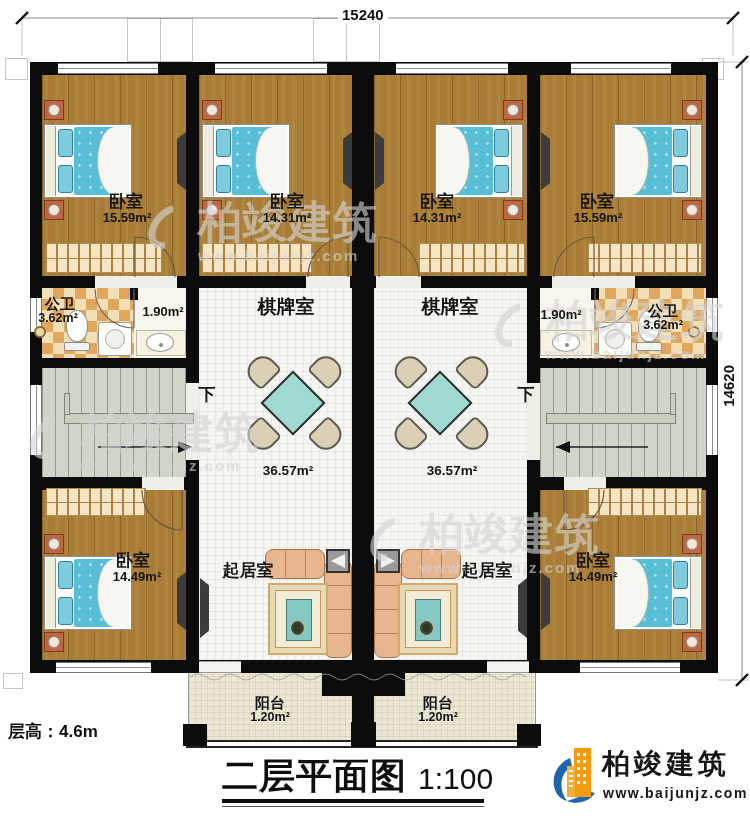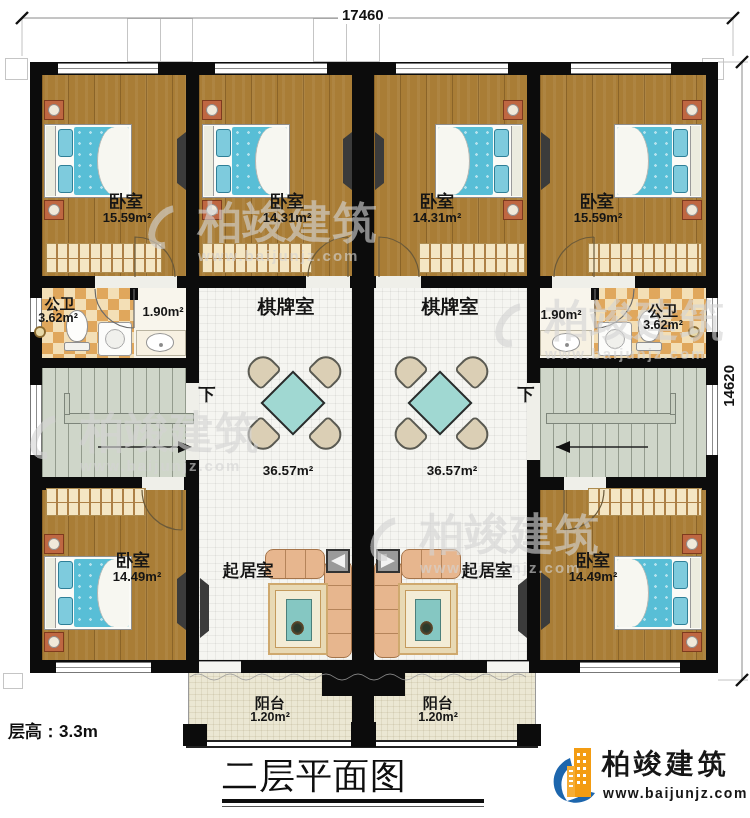--- a/index.html
+++ b/index.html
@@ -74,21 +74,21 @@
        background-image:linear-gradient(#c5c5c5,#c5c5c5);background-size:1px 100%;background-repeat:no-repeat;background-position:50% 0;}
   .cornerbox{position:absolute;border:1px solid #c5c5c5;background:#fff;box-sizing:border-box;}
   .dim{position:absolute;font-weight:bold;background:#fff;padding:0 4px;line-height:1.1;white-space:nowrap;}
   .dimv{position:absolute;font-weight:bold;background:#fff;writing-mode:vertical-rl;transform:rotate(180deg);padding:3px 0;line-height:1.1;}
   .wm{position:absolute;color:#d4d4d4;opacity:.62;pointer-events:none;z-index:40;}
   .wm .cn{font-size:44px;font-weight:bold;letter-spacing:1px;line-height:1;}
   .wm .url{font-size:15px;font-weight:bold;letter-spacing:2px;margin-top:3px;}
   .wm .mark{position:absolute;left:-46px;top:2px;width:34px;height:50px;border:7px solid #d4d4d4;border-right-color:transparent;
        border-top-color:transparent;border-radius:50%;transform:rotate(40deg);box-sizing:border-box;}
   svg.overlay{position:absolute;left:0;top:0;z-index:30;pointer-events:none;}
-  .title-cn{position:absolute;font-size:36px;font-weight:normal;letter-spacing:1px;line-height:1.2;color:#0e0e0e;}
+  .title-cn{position:absolute;font-size:36px;font-weight:bold;letter-spacing:1px;line-height:1.2;color:#0e0e0e;}
   .title-scale{position:absolute;font-size:30px;font-weight:500;color:#0e0e0e;line-height:1.1;}
   .uline{position:absolute;background:#0e0e0e;}
   .info{position:absolute;font-size:17px;font-weight:bold;color:#0e0e0e;white-space:nowrap;}
   .logo-name{position:absolute;font-size:28px;font-weight:bold;letter-spacing:4px;color:#161616;line-height:1;}
   .logo-url{position:absolute;font-size:14px;font-weight:bold;letter-spacing:1.5px;color:#161616;line-height:1;} .z45{z-index:45;}
 </style>
 </head>
 <body>
 
 <div id="canvas">
@@ -364,26 +364,27 @@
   <div class="lbl z45" style="left:133px;top:552px;font-size:17px">卧室</div>
   <div class="lbl z45" style="left:137px;top:570px;font-size:13px">14.49m²</div>
   <div class="lbl z45" style="left:593px;top:552px;font-size:17px">卧室</div>
   <div class="lbl z45" style="left:593px;top:570px;font-size:13px">14.49m²</div>
 
   <div class="lbl z45" style="left:270px;top:695px;font-size:15px">阳台</div>
   <div class="lbl z45" style="left:270px;top:711px;font-size:12.5px">1.20m²</div>
   <div class="lbl z45" style="left:438px;top:695px;font-size:15px">阳台</div>
   <div class="lbl z45" style="left:438px;top:711px;font-size:12.5px">1.20m²</div>
 
-  <div class="dim z45" style="left:338px;top:7px;font-size:15px">17460</div>
+  <div class="dim z45" style="left:338px;top:7px;font-size:15px">15240</div>
   <div class="dimv z45" style="left:721px;top:362px;font-size:15px">14620</div>
 
-  <div class="info" style="left:8px;top:720px">层高：3.3m</div>
+  <div class="info" style="left:8px;top:720px">层高：4.6m</div>
 
   <div class="title-cn" style="left:222px;top:754px">二层平面图</div>
+  <div class="title-scale" style="left:418px;top:762px">1:100</div>
   <div class="uline" style="left:222px;top:799px;width:262px;height:4px"></div>
   <div class="uline" style="left:222px;top:806px;width:262px;height:1px;background:#555"></div>
 
   <svg class="abs" style="left:550px;top:744px" width="52" height="60" viewBox="0 0 52 60">
     <path d="M20 14 C6 20 -1 36 7 50 C9 53 13 56 17 57 C8 45 10 29 22 22 Z" fill="#1d66ad"></path>
     <path d="M17 57 C27 61 39 58 45 49 L37 47 C31 52 25 55 17 57 Z" fill="#1d66ad"></path>
     <rect x="24" y="4" width="17" height="49" fill="#f39c12"></rect>
     <rect x="17" y="22" width="8" height="31" fill="#f6ad35"></rect>
     <rect x="27" y="9" width="3" height="3" fill="#fff"></rect>
       <rect x="33" y="9" width="3" height="3" fill="#fff"></rect>

